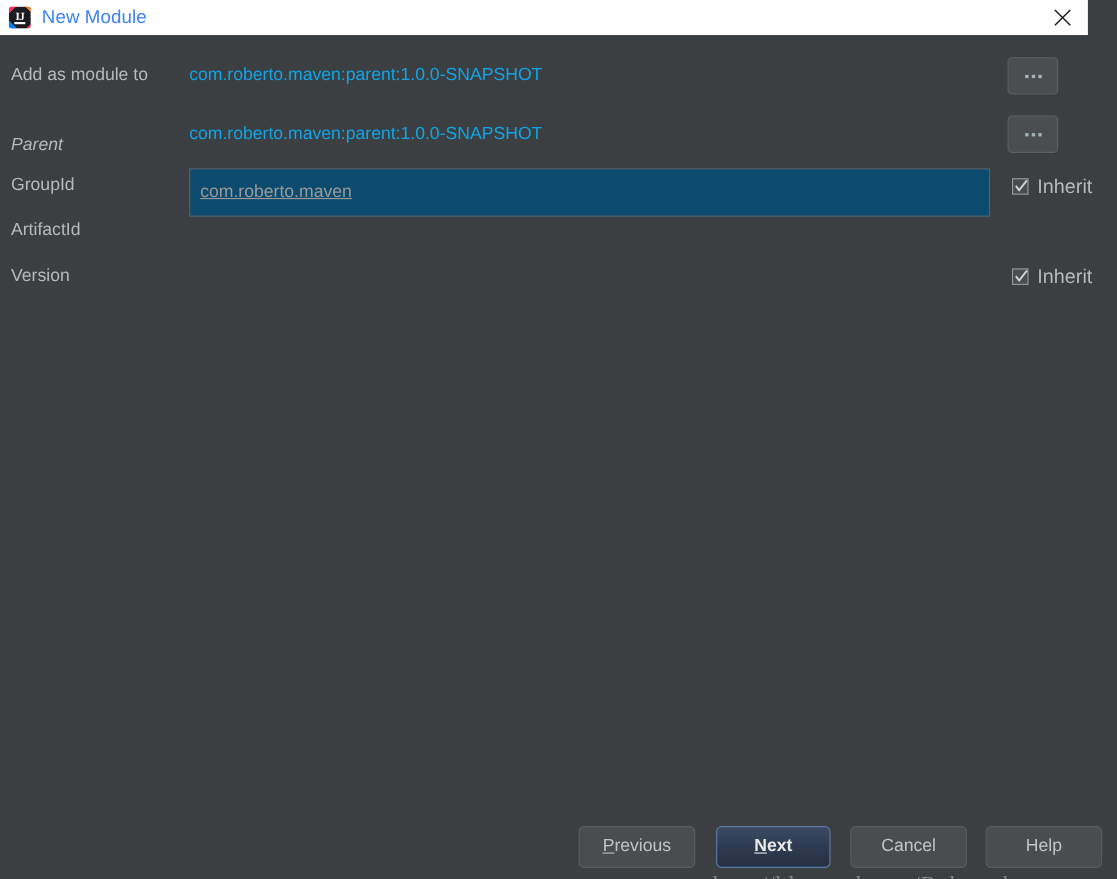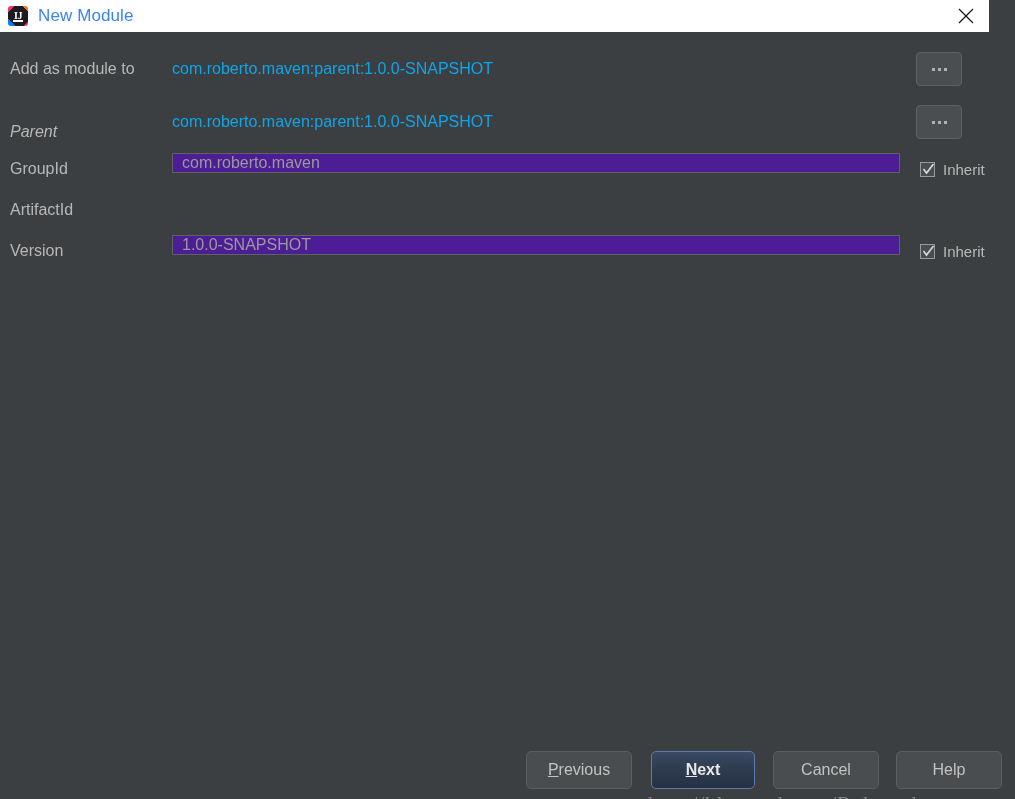--- a/index.html
+++ b/index.html
@@ -135,31 +135,32 @@
   .browse-btn i {
     display: block;
     width: 3px;
     height: 3px;
     background: #a8b3b8;
   }
 
   
   .field {
     position: absolute;
-    height: 20px;
-    background: #4c1d95;
+    height: 44px;
+    background: #0c4a6e;
     border: 1px solid #5e6163;
     box-sizing: border-box;
     display: flex;
     align-items: center;
     padding-left: 9px;
     font-size: 16px;
     color: #9a9a9a;
     white-space: nowrap;
     overflow: hidden;
+    text-decoration: underline;
   }
   .field.focused {
     border: 2px solid #4b6eaf;
     color: #a6a6a6;
     padding-left: 8px;
   }
 
   
   .inherit-wrap {
     position: absolute;
@@ -176,21 +177,21 @@
     position: relative;
     flex: 0 0 auto;
   }
   .checkbox svg {
     position: absolute;
     left: 1px;
     top: 0px;
   }
   .inherit-label {
     margin-left: 8px;
-    font-size: 15px;
+    font-size: 18px;
     color: #b8b8b8;
     white-space: nowrap;
   }
 
   
   .btn {
     position: absolute;
     height: 38px;
     border-radius: 5px;
     box-sizing: border-box;
@@ -271,21 +272,20 @@
         <svg width="13" height="13" viewBox="0 0 13 13">
           <polyline points="1.5,6 4.5,10 11.5,1" fill="none" stroke="#d6d6d6" stroke-width="1.7"></polyline>
         </svg>
       </span>
       <span class="inherit-label">Inherit</span>
     </div>
 
     <div class="label-col" style="top:166px;">ArtifactId</div>
 
     <div class="label-col" style="top:207px;">Version</div>
-    <div class="field" style="left:172px; top:203px; width:728px;">1.0.0-SNAPSHOT</div>
     <div class="inherit-wrap" style="left:920px; top:207px;">
       <span class="checkbox">
         <svg width="13" height="13" viewBox="0 0 13 13">
           <polyline points="1.5,6 4.5,10 11.5,1" fill="none" stroke="#d6d6d6" stroke-width="1.7"></polyline>
         </svg>
       </span>
       <span class="inherit-label">Inherit</span>
     </div>
 
     <div class="btn btn-normal" style="left:526px; top:719px; width:106px;">

